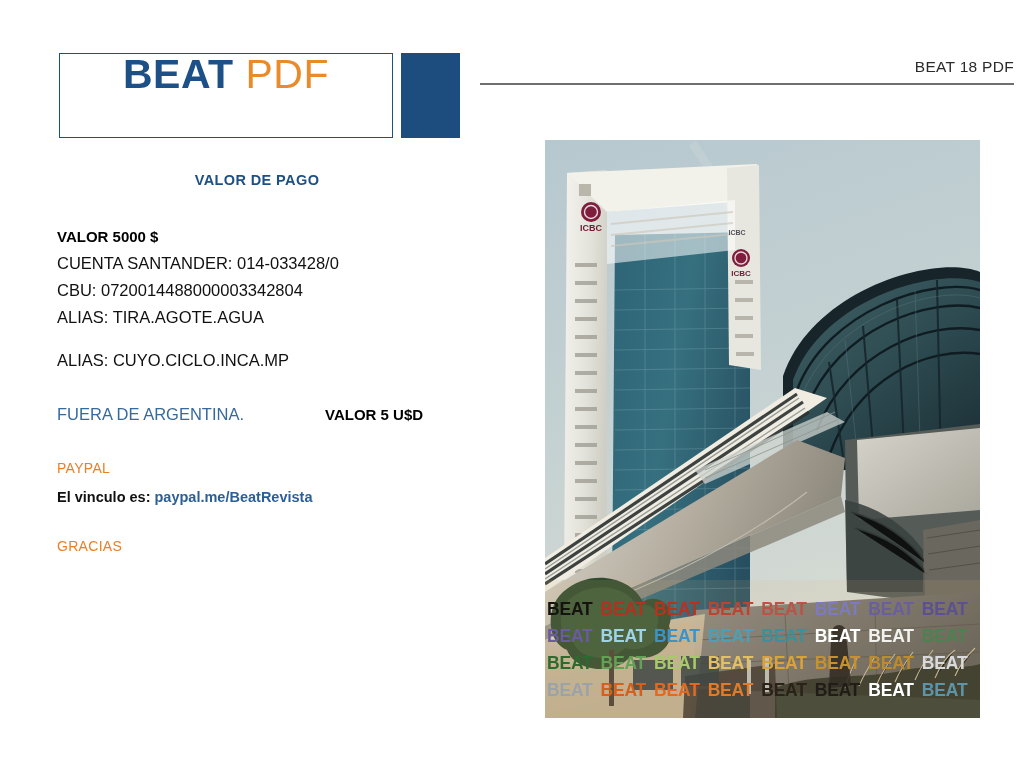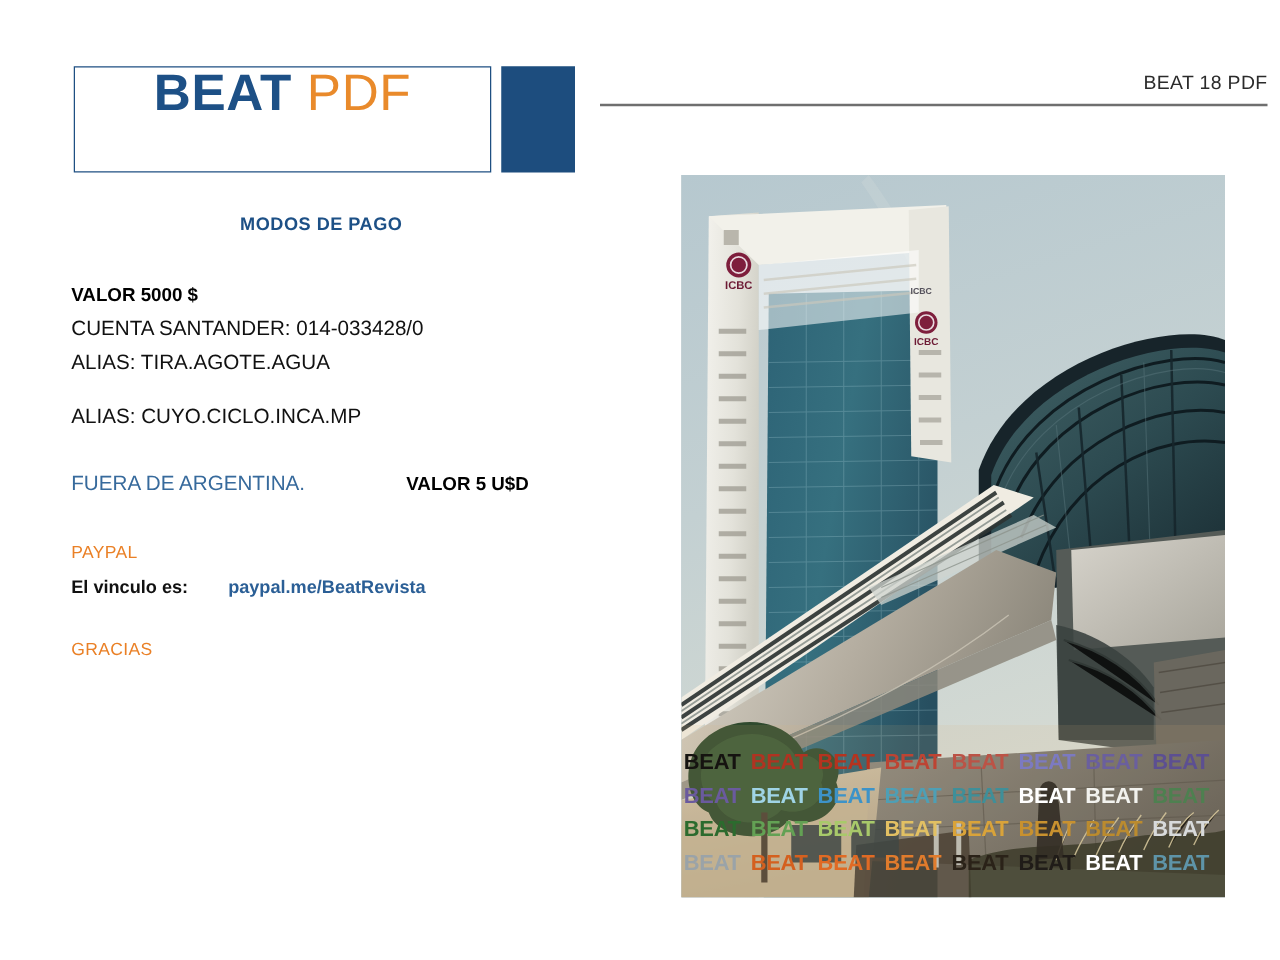--- a/index.html
+++ b/index.html
@@ -125,21 +125,20 @@
   }
 
   .link-line {
     font-size: 14.5px;
     font-weight: bold;
     color: #111111;
   }
   .link-line .link {
     color: #2b5f96;
     font-weight: bold;
-    margin-left: 28px;
   }
 
   
   .photo {
     position: absolute;
     left: 545px;
     top: 140px;
     width: 435px;
     height: 578px;
     overflow: hidden;
@@ -181,27 +180,28 @@
 </div>
 <div class="logo-swatch"></div>
 
 <div class="page-header">
   <span class="ph-title">BEAT 18 PDF</span>
   <span class="ph-rule"></span>
 </div>
 
 <div class="content">
 
-  <div class="section-title">MODOS DE PAGO</div>
+  <div class="section-title">VALOR DE PAGO</div>
 
   <div class="pay-row">
     <span class="price">VALOR 5000 $</span>
   </div>
 
   <div class="line">CUENTA SANTANDER: 014-033428/0</div>
+  <div class="line">CBU: 0720014488000003342804</div>
   <div class="line">ALIAS: TIRA.AGOTE.AGUA</div>
 
   <div class="gap-sm"></div>
 
   <div class="line">ALIAS: CUYO.CICLO.INCA.MP</div>
 
   <div class="gap-md"></div>
 
   <div class="pay-row">
     <span class="region">FUERA DE ARGENTINA.</span>

